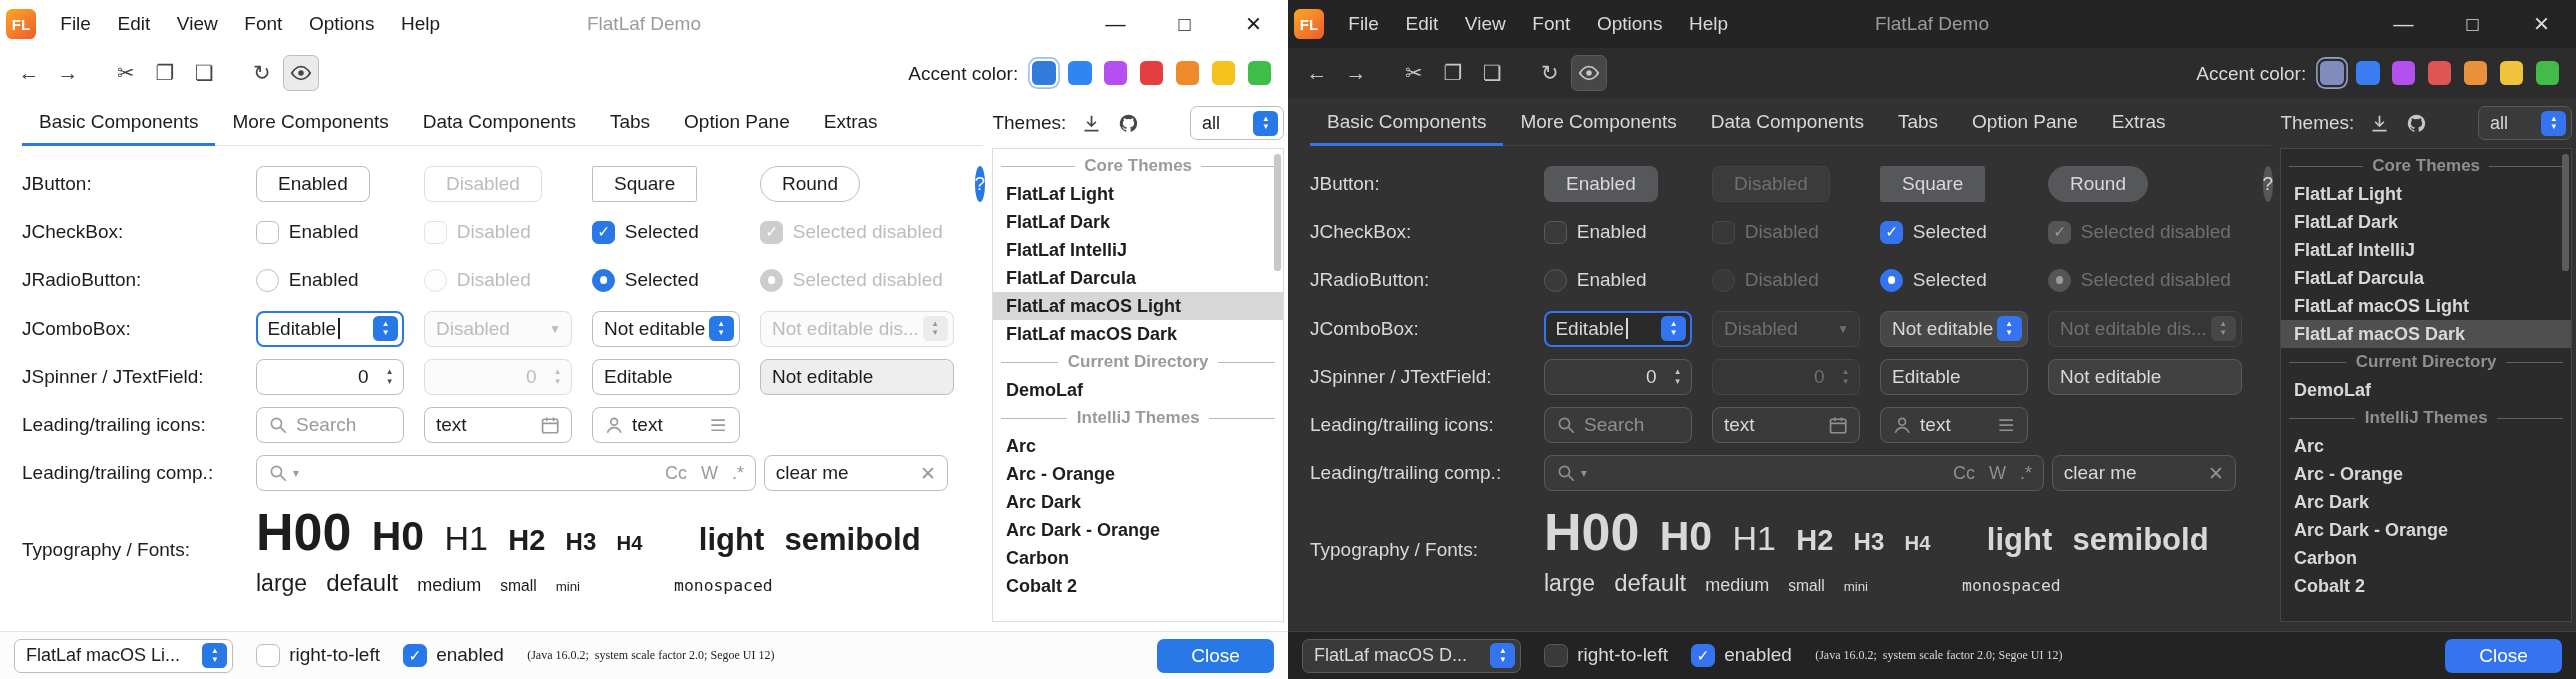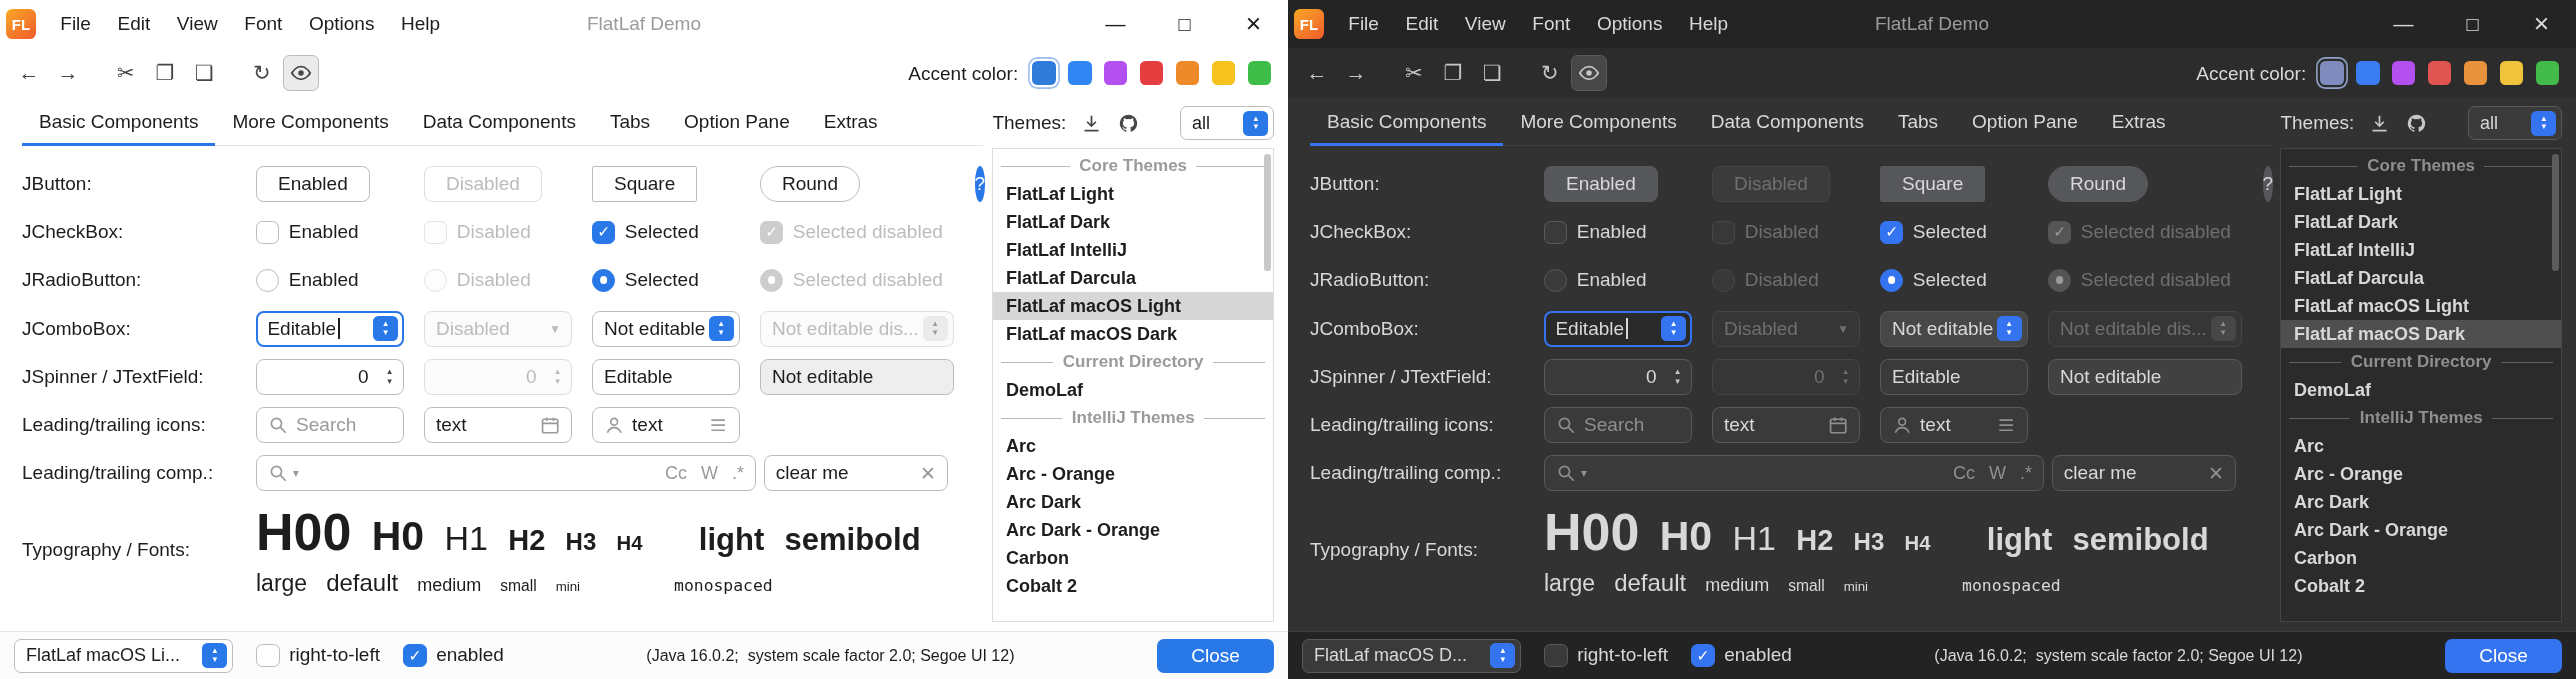--- a/index.html
+++ b/index.html
@@ -47,21 +47,21 @@
   .tool-btn svg { width:22px; height:22px; }
   .tool-btn.toggled { background:var(--toggle-bg); border-color:var(--border); }
   .tb-gap { width:15.6px; }
   .accent-area { margin-left:auto; display:flex; align-items:flex-end; gap:11px; }
   .accent-label { font-size:19px; color:var(--fg); margin-right:3.1px; }
   .swatches { display:flex; align-items:center; gap:12.5px; }
   .swatch { width:23.4px; height:23.4px; border-radius:5.5px; display:inline-block; }
   .swatch.selected { box-shadow:0 0 0 2.3px var(--toolbar-bg), 0 0 0 3.9px var(--ring); }
 
   
-  .main { flex:1; display:flex; background:var(--bg); padding:0 14px 0 22px; min-height:0; }
+  .main { flex:1; display:flex; background:var(--bg); padding:0 4px 0 22px; min-height:0; }
   .content { width:961px; flex:0 0 961px; display:flex; flex-direction:column; }
   .tabbar { display:flex; height:45px; flex:0 0 45px; border-bottom:0.8px solid var(--sep); margin-top:3.1px; }
   .tab { padding:0 17px; display:flex; align-items:center; font-size:19px; color:var(--fg); border-bottom:3.1px solid transparent; margin-bottom:-0.8px; }
   .tab.active { border-bottom-color:var(--accent); }
 
   .rows { padding-top:19px; display:flex; flex-direction:column; gap:10.2px; }
   .row { display:flex; align-items:center; min-height:38px; }
   .row-label { flex:0 0 234px; font-size:19px; color:var(--fg); }
   .slots { display:flex; align-items:center; }
   .slot { width:168px; display:flex; align-items:center; flex:0 0 168px; }
@@ -153,21 +153,21 @@
   .theme-item.selected { background:var(--list-sel); }
   .theme-item.header { display:flex; align-items:center; gap:9.4px; color:var(--muted); font-size:17px; padding:0 7.8px; }
   .theme-item.header::before, .theme-item.header::after { content:""; flex:1; height:0.8px; background:var(--hdr-line); }
   .scroll-thumb { position:absolute; top:4.7px; right:2.3px; width:6.3px; height:117px; border-radius:3.1px; background:var(--scroll-thumb); }
 
   
   .statusbar { height:48px; flex:0 0 48px; background:var(--statusbar-bg); border-top:0.8px solid var(--sep); display:flex; align-items:center; padding:0 14px; gap:23.4px; }
   .laf-combo { width:219px; height:34px; border:0.8px solid var(--border); border-radius:7px; background:var(--field-bg); display:flex; align-items:center; justify-content:space-between; padding:0 4.7px 0 11px; font-size:18px; color:var(--fg); white-space:nowrap; overflow:hidden; }
   .laf-combo .cval { overflow:hidden; text-overflow:ellipsis; }
   .sb-group { display:flex; align-items:center; }
-  .sb-info { flex:1; text-align:center; font-size:16px; color:var(--fg); white-space:pre; }
+  .sb-info { flex:1; text-align:left; font-size:12px; color:var(--fg); white-space:pre;font-family:Liberation Serif, serif; }
   .close-btn { width:117px; height:34px; border-radius:7px; background:var(--accent); color:#fff; font-size:19px; display:flex; align-items:center; justify-content:center; }
 </style>
 </head>
 <body>
 
 <div id="app">
 <section class="win light">
 
   <header class="titlebar">
     <span class="app-icon">FL</span>

